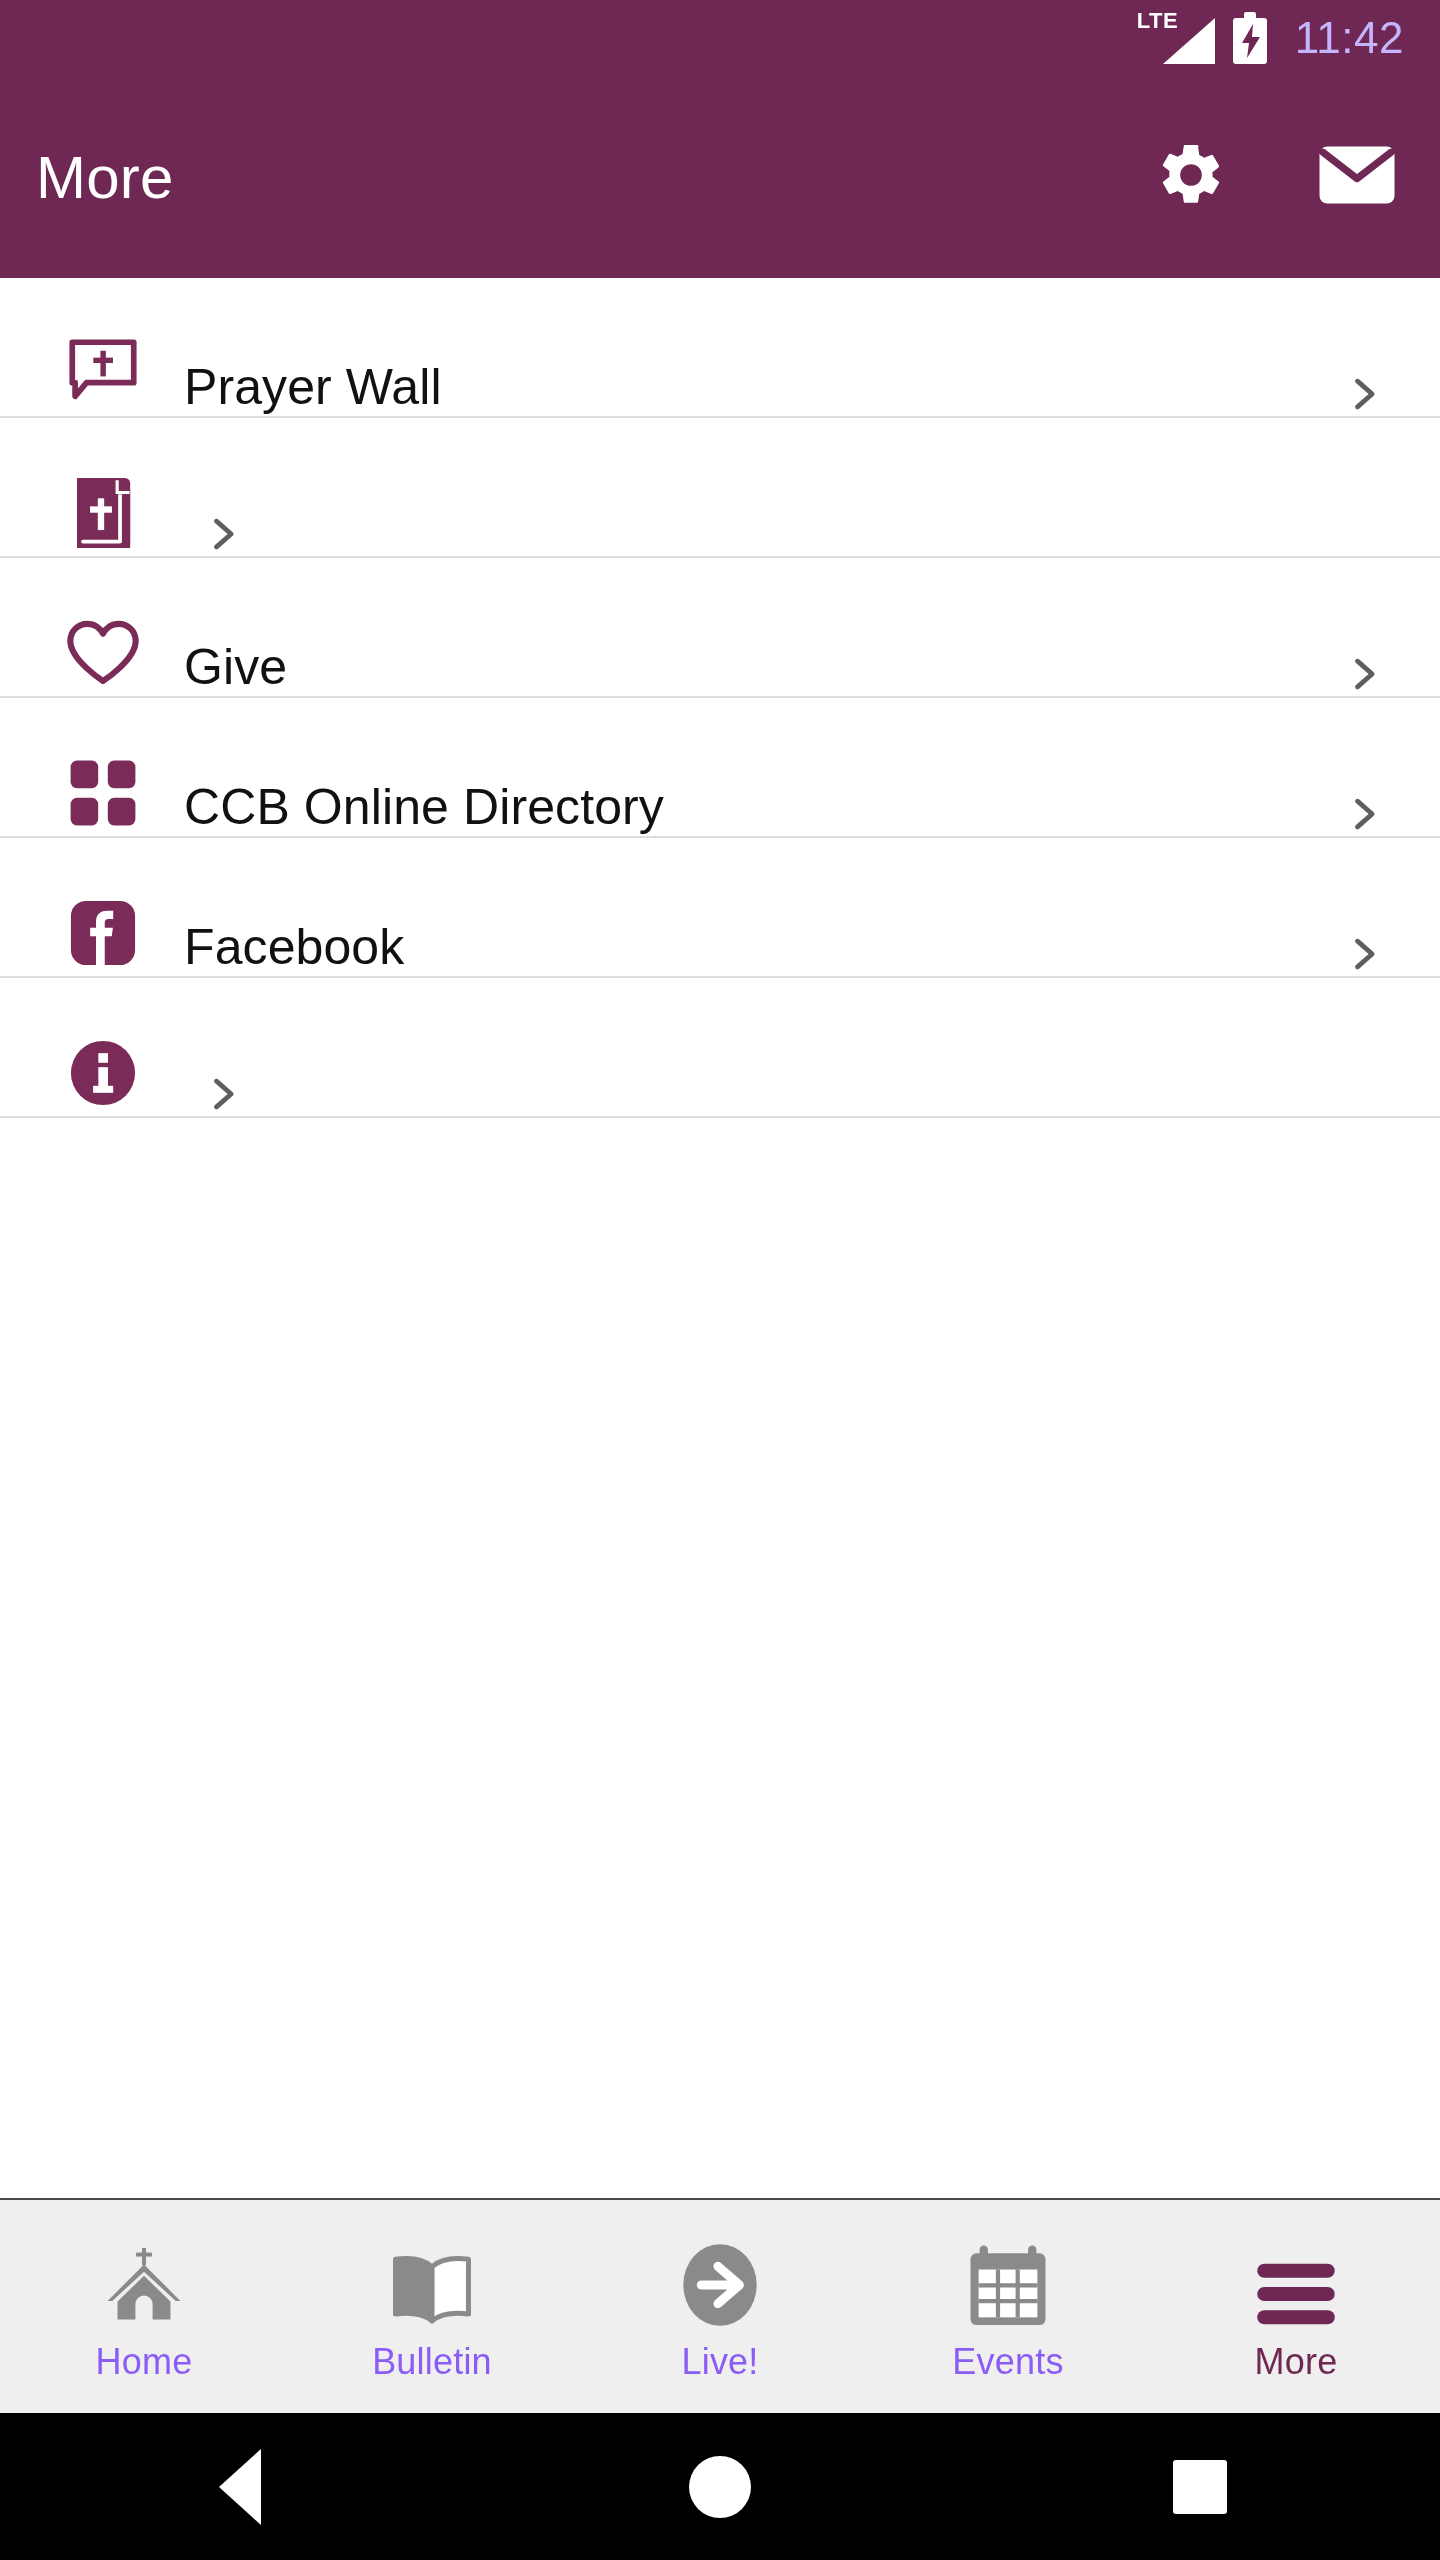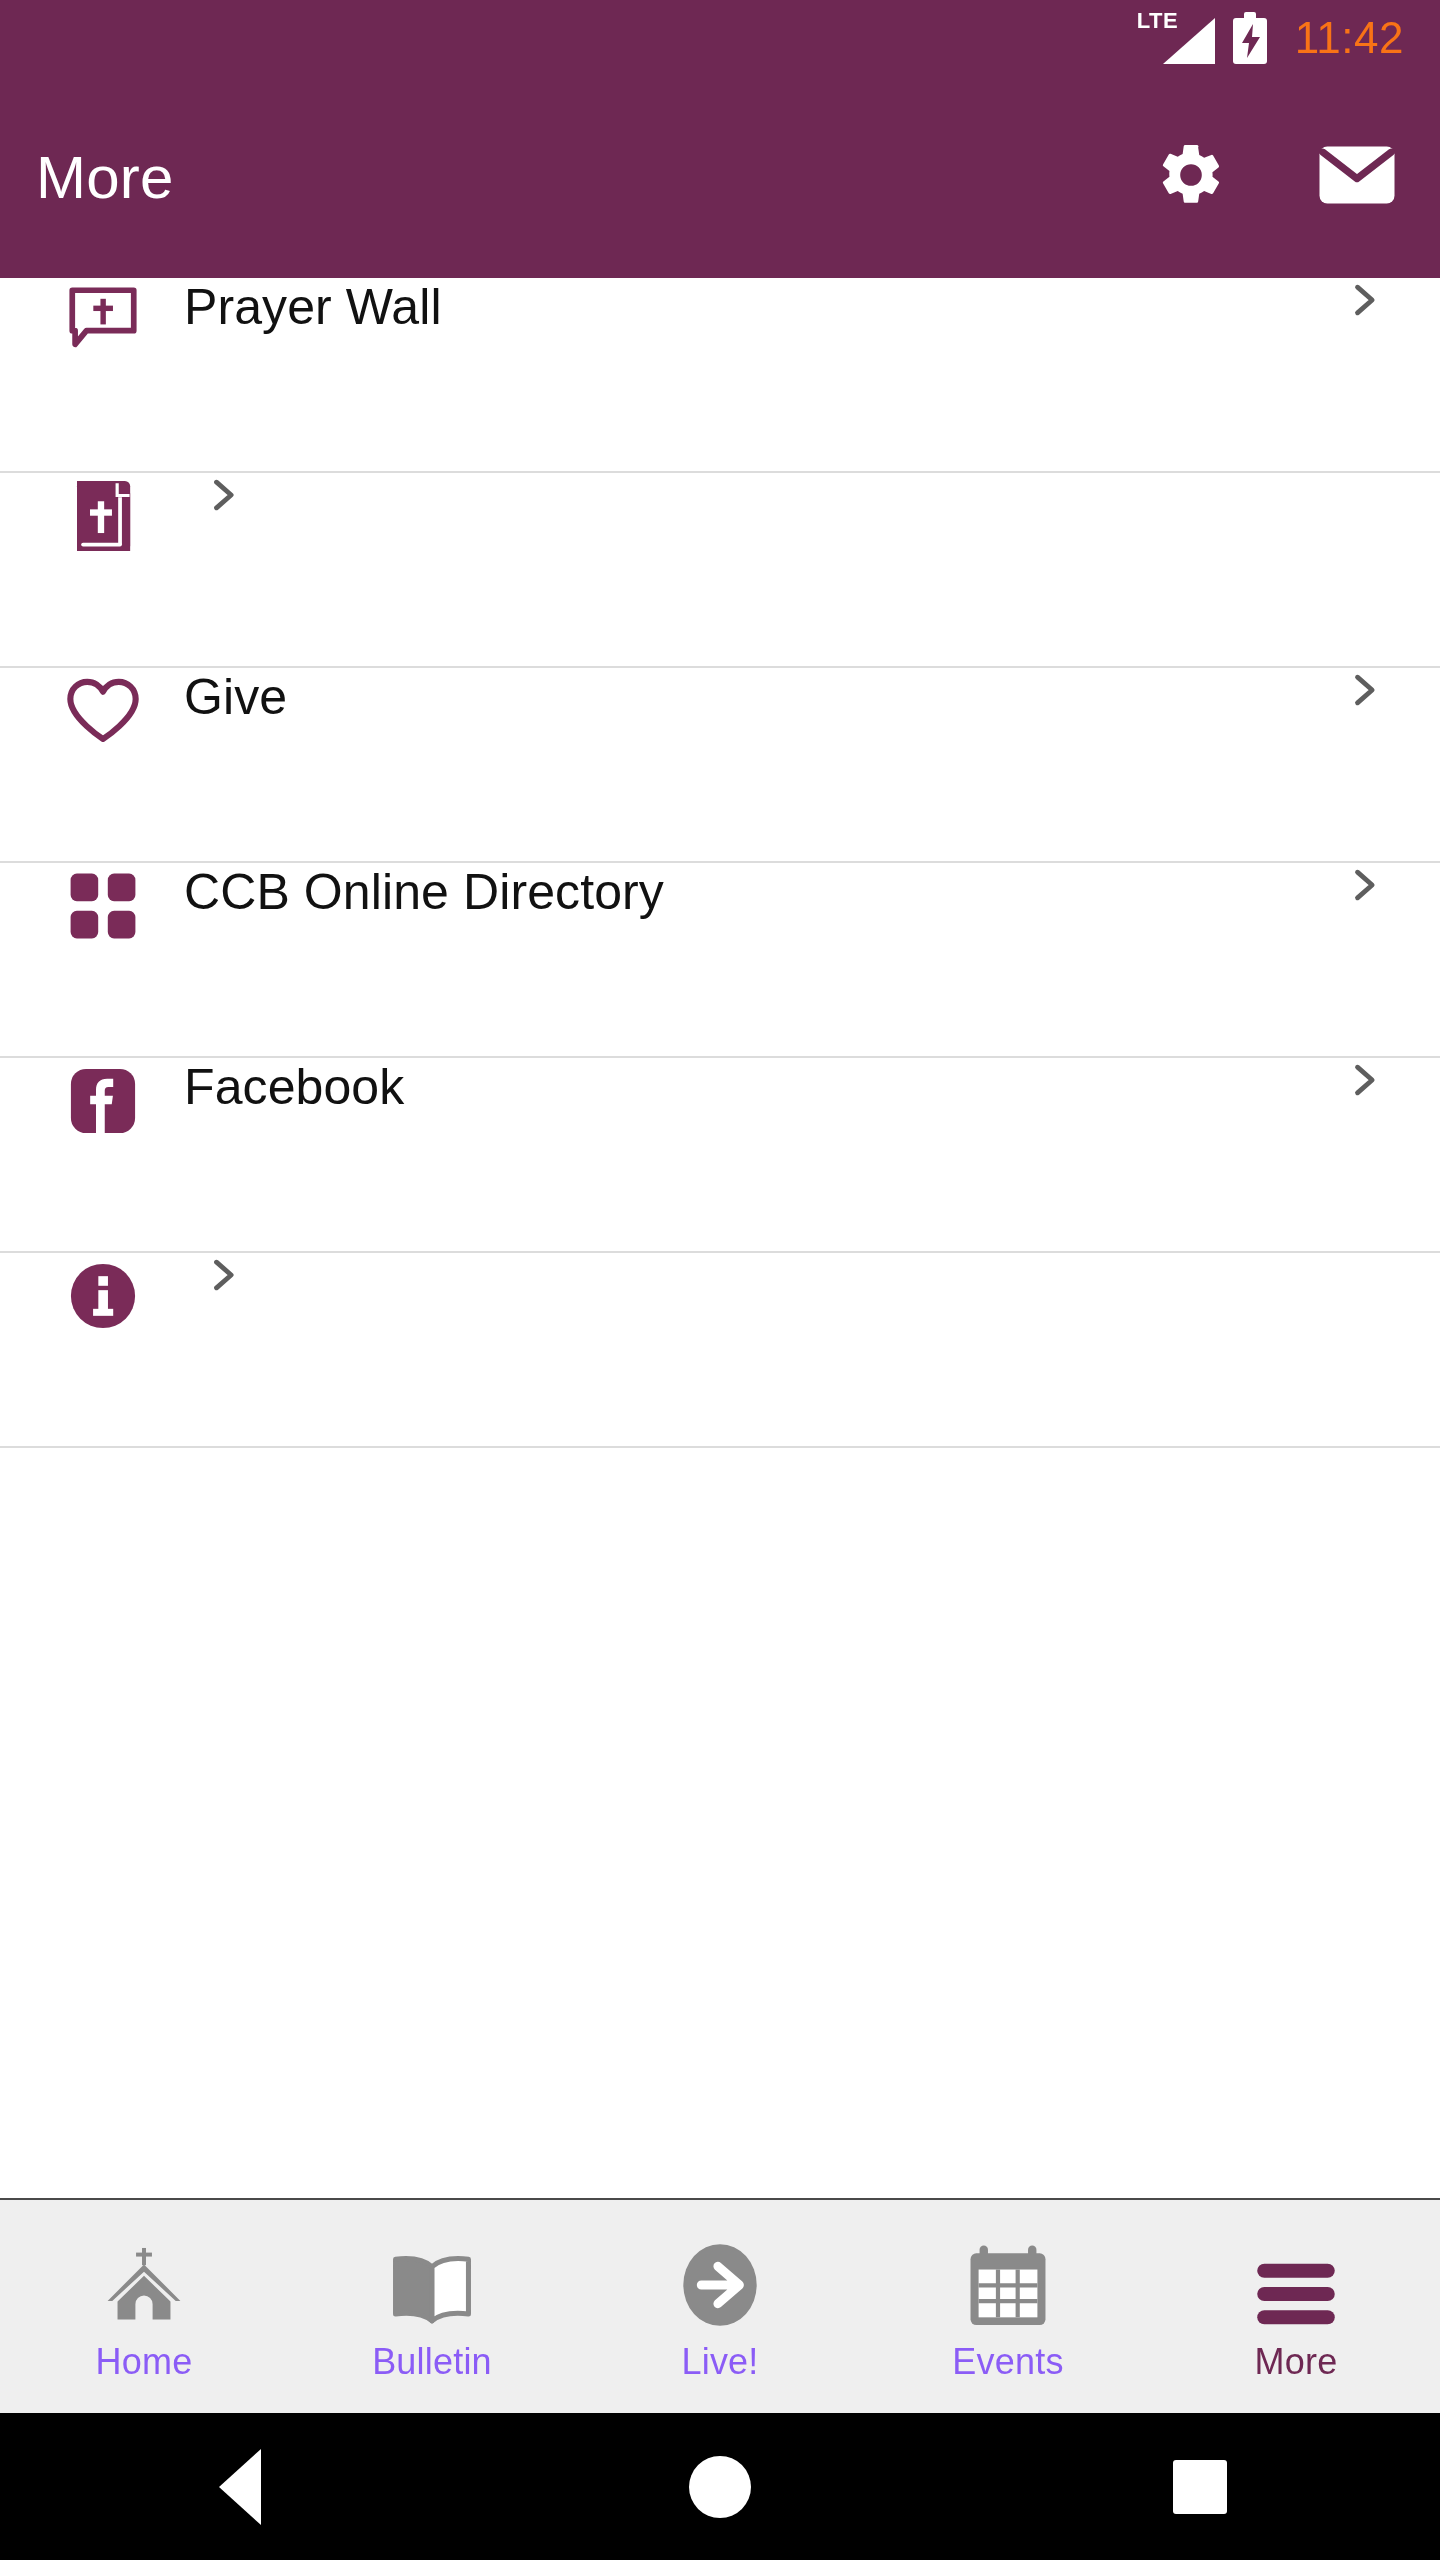--- a/index.html
+++ b/index.html
@@ -45,21 +45,21 @@
   .batt-tip {
     position:absolute; left:11px; top:0; width:12px; height:8px;
     background:#ffffff; border-radius:2px 2px 0 0;
   }
   .batt-bolt {
     position:absolute; left:9px; top:14px; z-index:2;
     width:0; height:0;
   }
   .batt-bolt svg { position:absolute; left:-2px; top:-2px; }
   .clock {
-    font-size:44px; color:#f97316; font-weight:400;
+    font-size:44px; color:#c4b5fd; font-weight:400;
     line-height:1; margin-left:10px; letter-spacing:0.5px;
   }
 
   
   .appbar {
     height:202px;
     background:#6E2853;
     display:flex; align-items:center;
     padding:0 40px 0 36px;
     flex:0 0 auto;
@@ -71,22 +71,22 @@
   .appbar-actions { display:flex; align-items:center; gap:80px; }
   .icon-btn {
     width:86px; height:86px;
     display:flex; align-items:center; justify-content:center;
     cursor:pointer;
   }
 
   
   .list { flex:1 1 auto; background:#ffffff; overflow:hidden; }
   .row {
-    height:195px;
-    display:flex; align-items:flex-start;
+    height:140px;
+    display:flex; align-items:flex-end;
     padding:0 55px 0 60px;
     border-bottom:2px solid #DCDCDC;
     background:#ffffff;
     cursor:pointer;
   }
   .row-icon {
     width:86px; min-width:86px; height:86px;
     display:flex; align-items:center; justify-content:center;
     margin-right:38px;
   }

